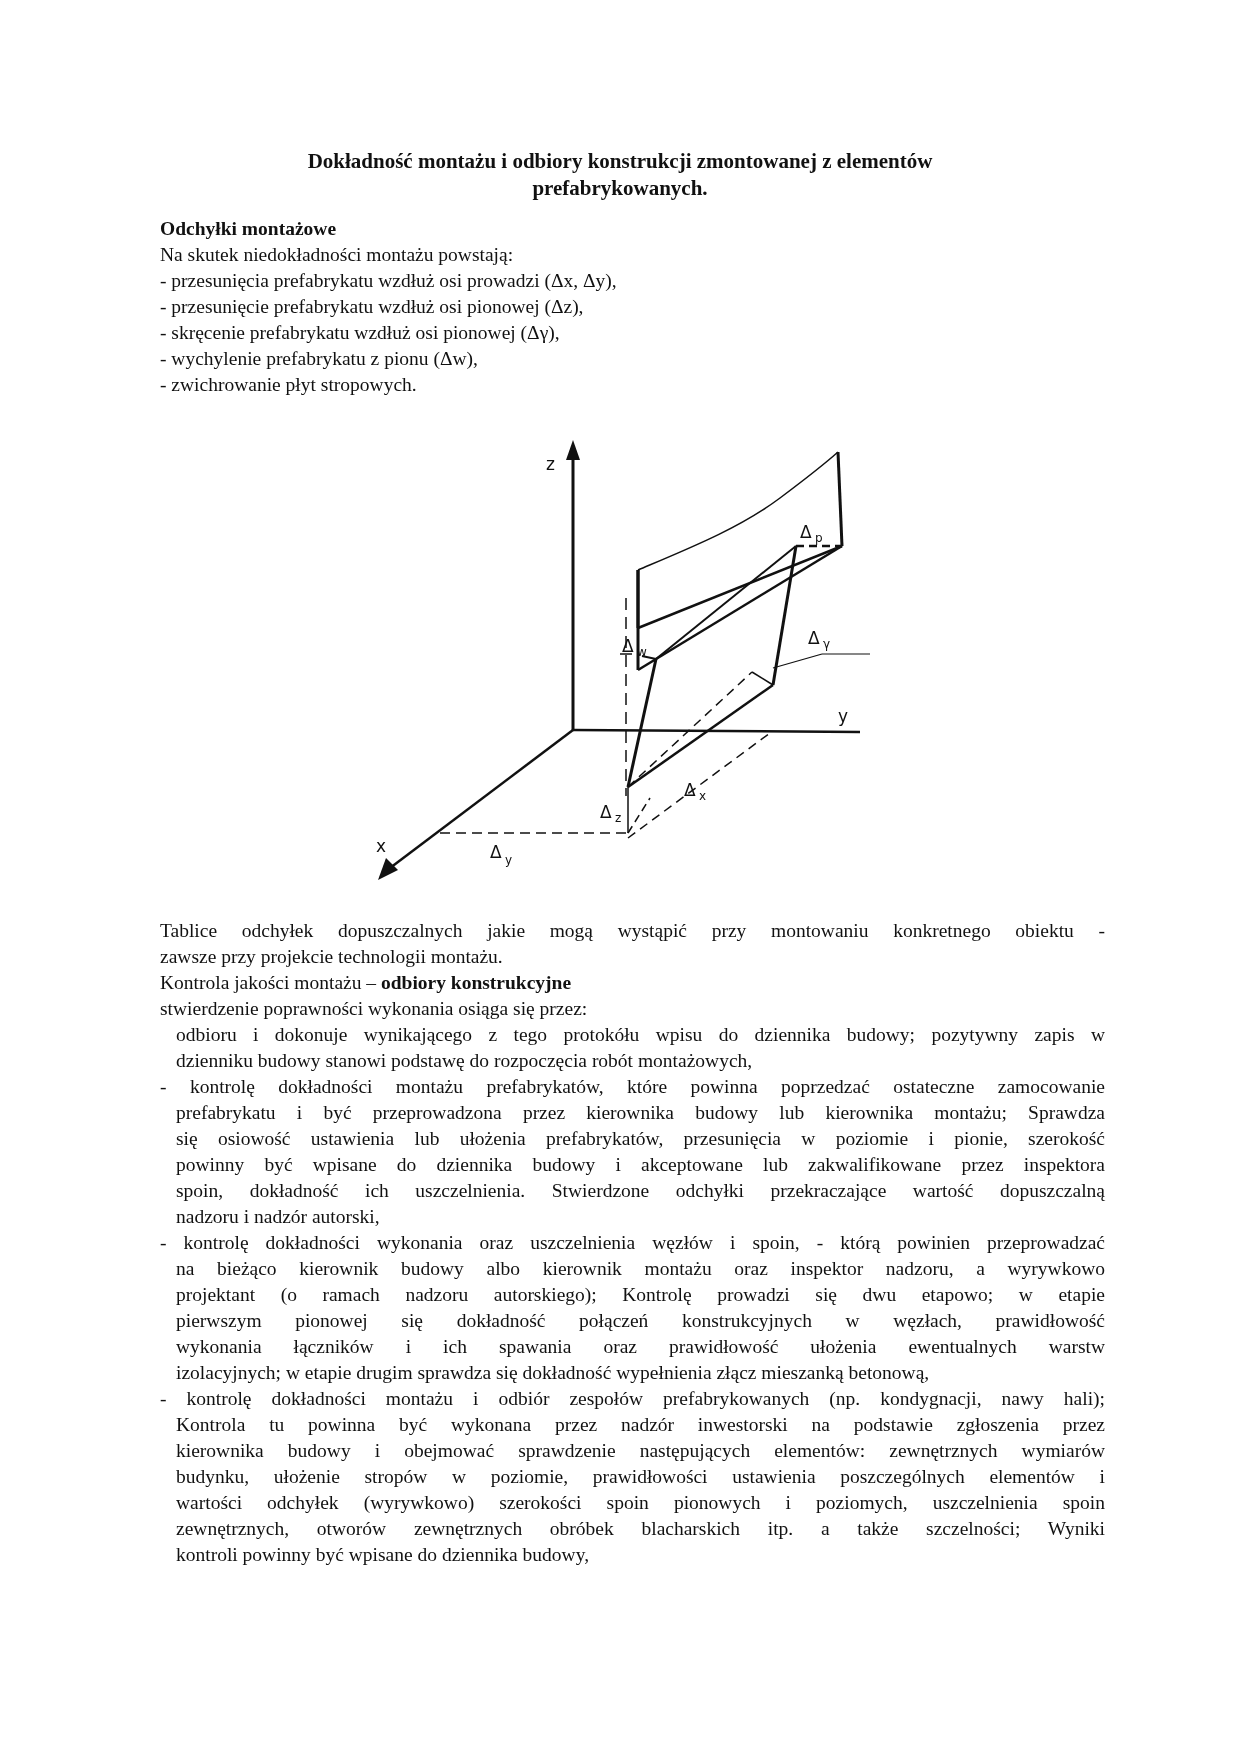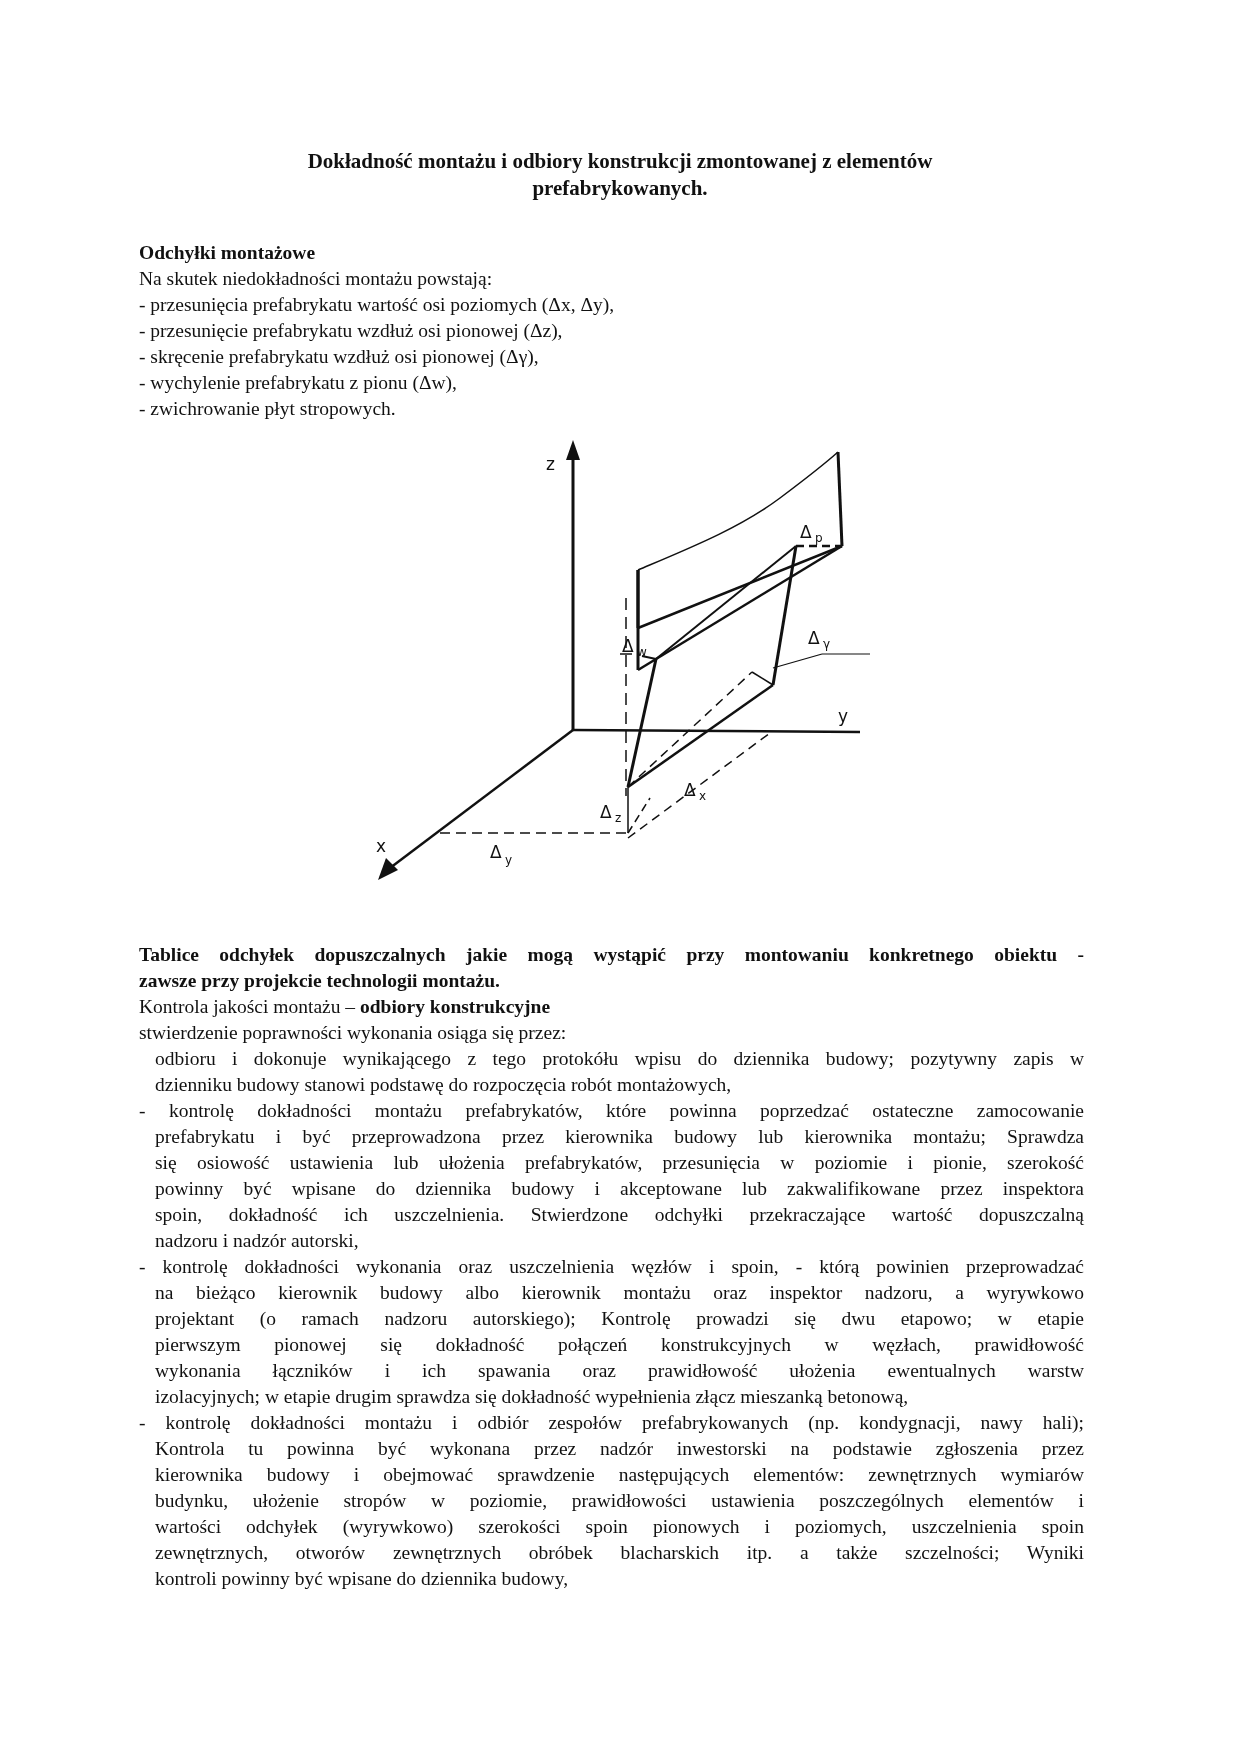--- a/index.html
+++ b/index.html
@@ -1,19 +1,19 @@
 <!DOCTYPE html>
 <html><head>
 <meta charset="utf-8">
 <style>
   html, body { margin: 0; padding: 0; background: #ffffff; }
   body { width: 1240px; height: 1754px; position: relative; overflow: hidden; color: #111; font-family: "Liberation Serif", "DejaVu Serif", serif; }
   .page { position: absolute; left: 0; top: 0; width: 1115px; height: 1754px; }
   .title { position: absolute; left: 150px; width: 940px; top: 148px; text-align: center; font-weight: bold; font-size: 21px; line-height: 27px; }
-  .text { position: absolute; left: 139px; width: 945px; font-size: 19.5px; line-height: 26px; margin-top: 24px; }
+  .text { position: absolute; left: 160px; width: 945px; font-size: 19.5px; line-height: 26px; }
   .heading { font-weight: bold; }
   .line { white-space: nowrap; }
   .just { text-align: justify; text-align-last: justify; white-space: normal; }
   .indent { padding-left: 16px; }
   .diagram { position: absolute; left: 360px; top: 438px; width: 530px; height: 460px; }
   .diagram svg { width: 100%; height: 100%; }
   .lbl { font-family: "DejaVu Sans", sans-serif; font-size: 17px; fill: #111; }
   .sub { font-family: "DejaVu Sans", sans-serif; font-size: 12px; fill: #111; }
 </style>
 </head>
@@ -22,21 +22,21 @@
 <div class="page">
 
   <div class="title">
     <div>Dokładność montażu i odbiory konstrukcji zmontowanej z elementów</div>
     <div>prefabrykowanych.</div>
   </div>
 
   <div class="text" style="top:216px;">
     <div class="line heading">Odchyłki montażowe</div>
     <div class="line">Na skutek niedokładności montażu powstają:</div>
-    <div class="line">- przesunięcia prefabrykatu wartość osi poziomych (Δx, Δy),</div>
+    <div class="line">- przesunięcia prefabrykatu wzdłuż osi prowadzi (Δx, Δy),</div>
     <div class="line">- przesunięcie prefabrykatu wzdłuż osi pionowej (Δz),</div>
     <div class="line">- skręcenie prefabrykatu wzdłuż osi pionowej (Δγ),</div>
     <div class="line">- wychylenie prefabrykatu z pionu (Δw),</div>
     <div class="line">-  zwichrowanie płyt stropowych.</div>
   </div>
 
   <div class="diagram">
     <svg viewBox="0 0 530 460" xmlns="http://www.w3.org/2000/svg">
 
       <line x1="213" y1="292" x2="213" y2="18" stroke="#111" stroke-width="3"></line>
@@ -94,21 +94,21 @@
       <text class="sub" x="339" y="362">x</text>
 
       <text class="lbl" x="240" y="380">Δ</text>
       <text class="sub" x="255" y="384">z</text>
 
       <text class="lbl" x="130" y="420">Δ</text>
       <text class="sub" x="145" y="426">y</text>
     </svg>
   </div>
 
-  <div class="text" style="top:918px;font-weight:bold;">
+  <div class="text" style="top:918px;">
     <div class="line just">Tablice odchyłek dopuszczalnych jakie mogą wystąpić przy montowaniu konkretnego obiektu -</div>
     <div class="line">zawsze przy projekcie technologii montażu.</div>
   </div>
 
   <div class="text" style="top:970px;">
     <div class="line"><span>Kontrola jakości montażu – </span><span class="heading" style="font-weight:bold;">odbiory konstrukcyjne</span></div>
     <div class="line">stwierdzenie poprawności wykonania osiąga się przez:</div>
 
     <div>
       <div class="line just indent">odbioru i dokonuje wynikającego z tego protokółu wpisu do dziennika budowy; pozytywny zapis w</div>

